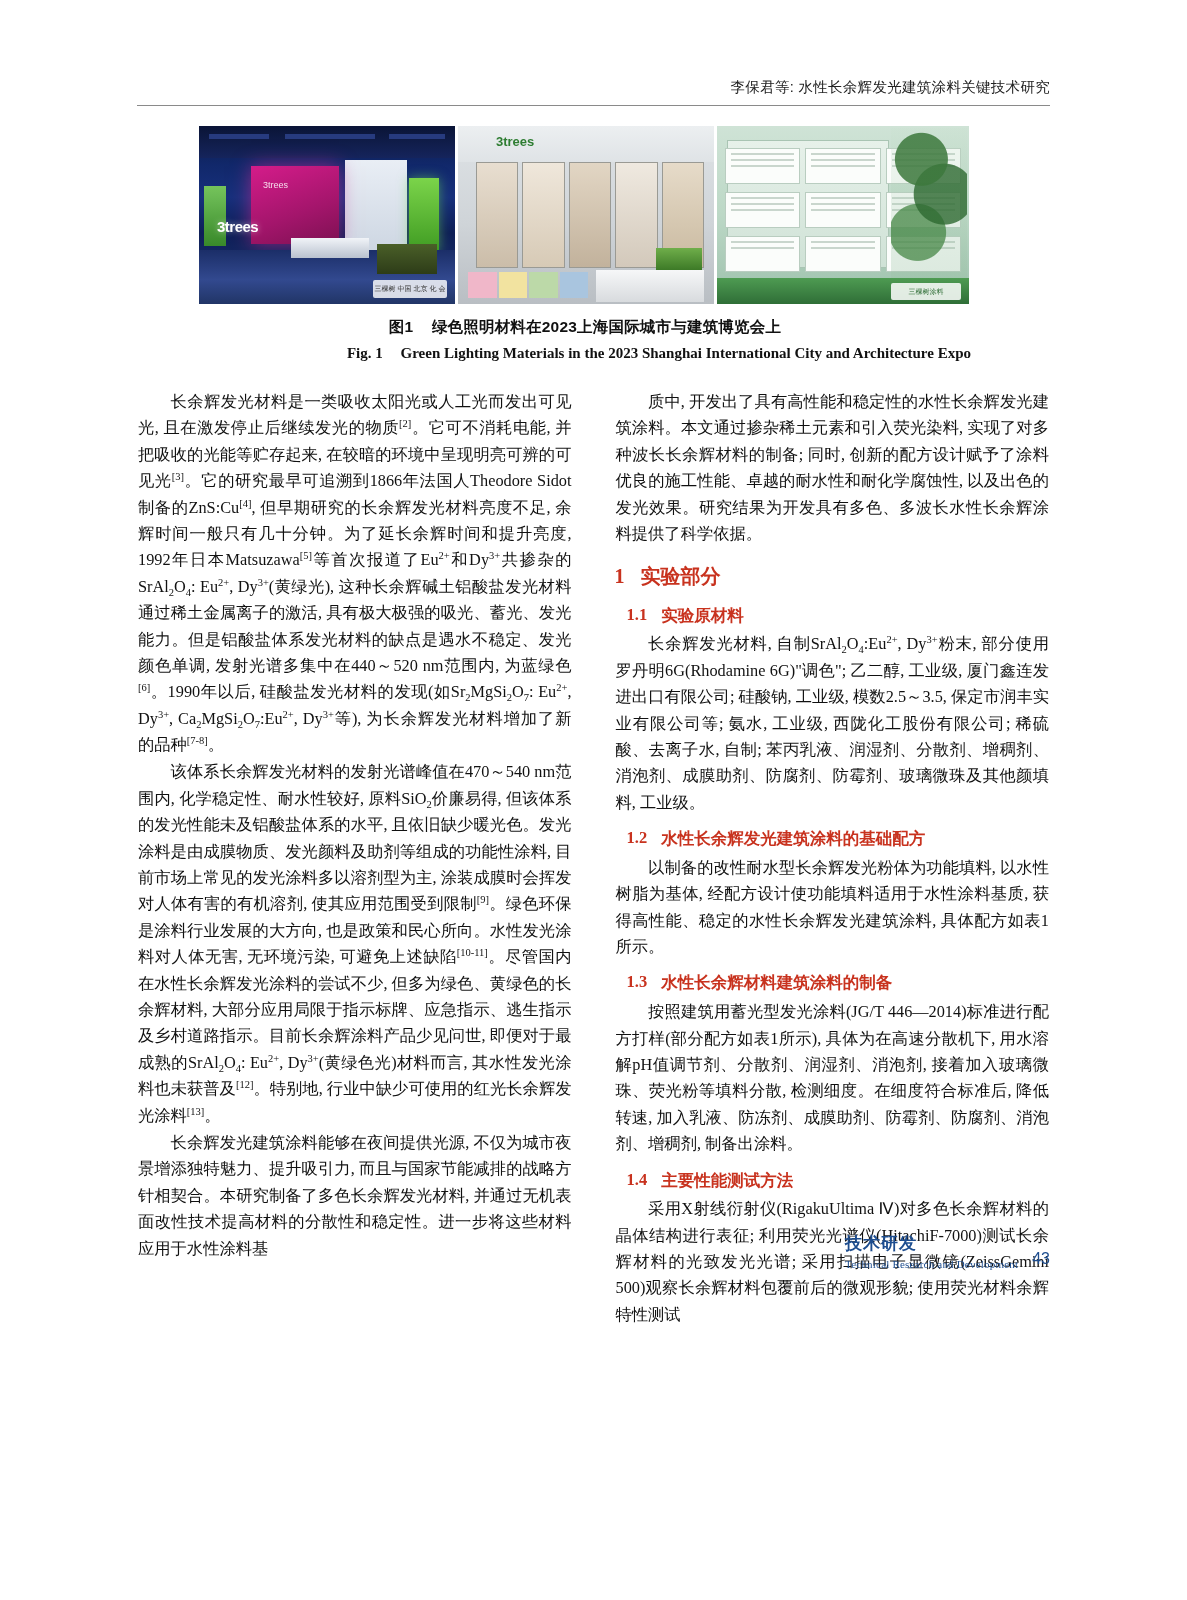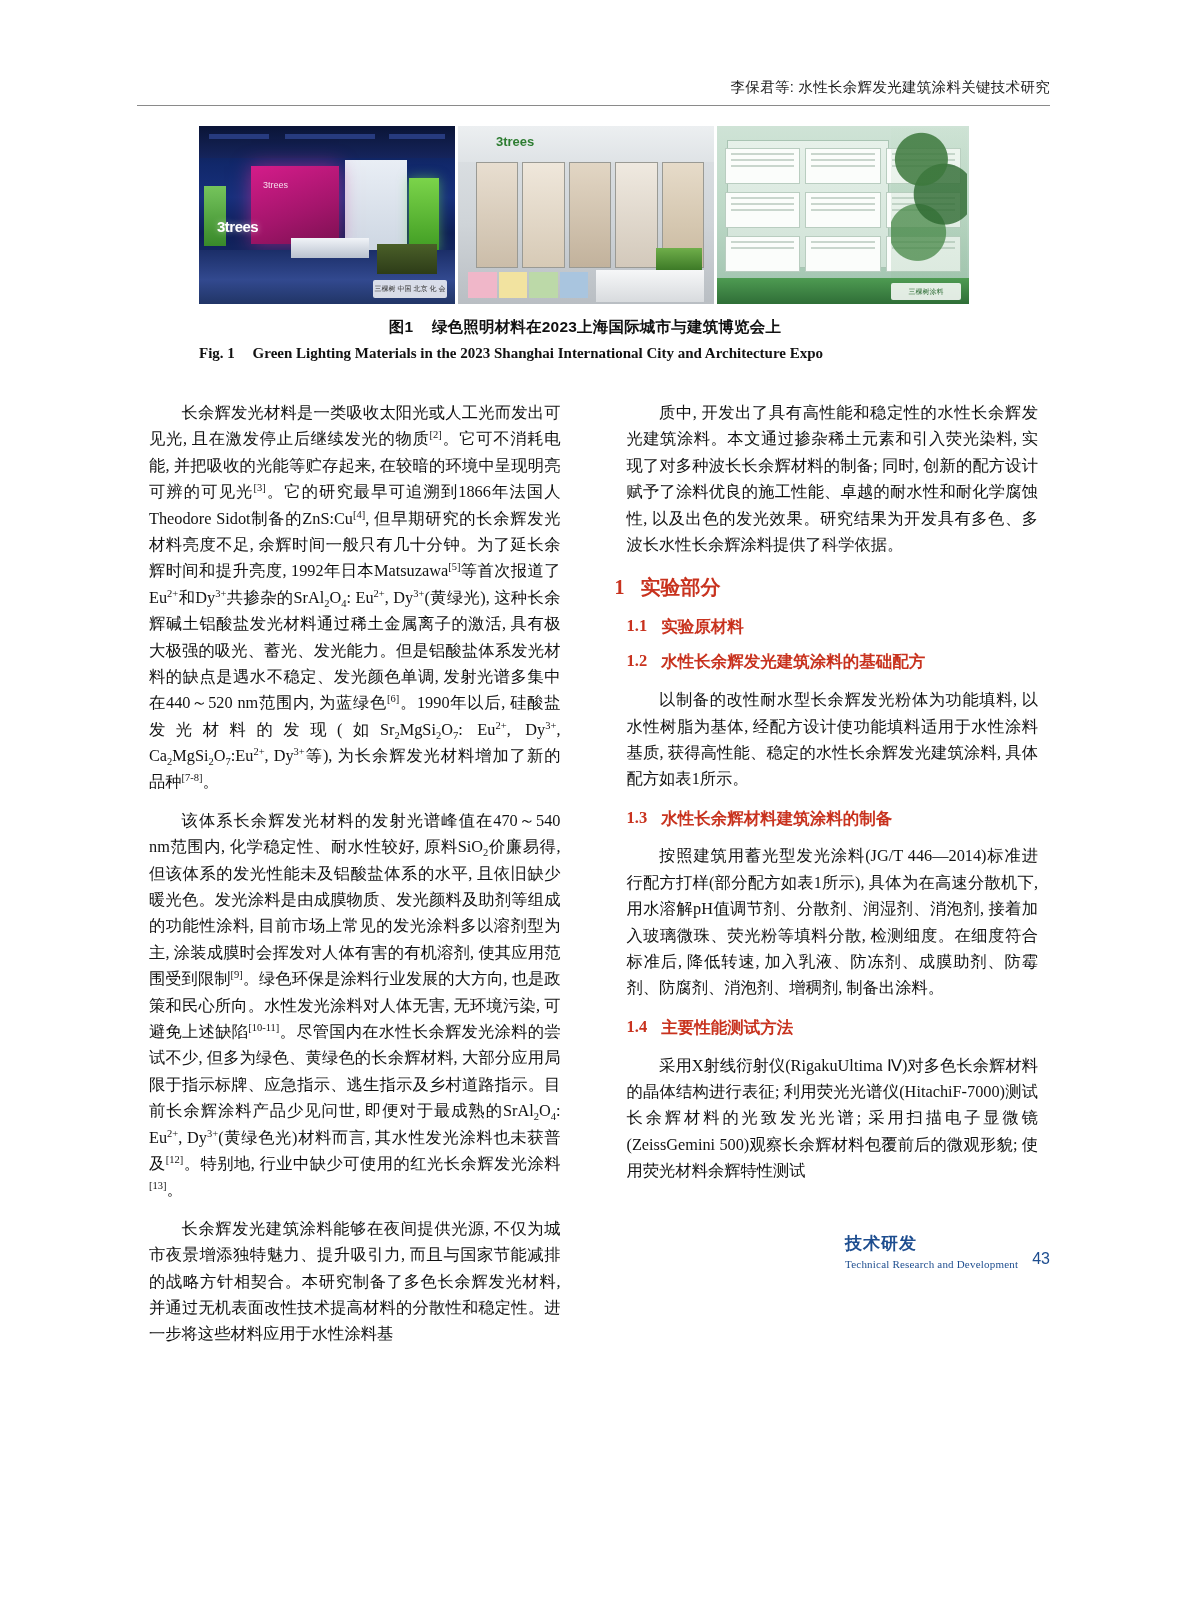--- a/index.html
+++ b/index.html
@@ -210,21 +210,21 @@
     margin-top: 13px;
     text-align: center;
     font-family: "Liberation Sans", sans-serif;
     font-weight: bold;
     font-size: 15.5px;
     color: #111;
     letter-spacing: 0.2px;
   }
   .fig-caption-en {
     margin-top: 7px;
-    text-align: left;
+    text-align: right;
     font-family: "Liberation Serif", serif;
     font-weight: bold;
     font-size: 15px;
     color: #111;
   }
   .fig-caption-cn .lead, .fig-caption-en .lead { margin-right: 14px; }
 
   
   .columns {
     position: absolute;
@@ -236,21 +236,21 @@
     gap: 42px;
   }
   .col {
     width: 436px;
     font-size: 16.3px;
     line-height: 1.62;
     text-align: justify;
     color: #111;
   }
   .col p {
-    margin: 12px;
+    margin: 1px;
     text-indent: 2em;
   }
   sup { font-size: 10.5px; vertical-align: super; line-height: 0; }
   sub { font-size: 10.5px; vertical-align: sub; line-height: 0; }
 
   .h1 {
     font-family: "Liberation Sans", sans-serif;
     font-weight: bold;
     font-size: 20px;
     color: #c8321e;
@@ -437,20 +437,21 @@
 
       <div class="h1">
         <span class="num">1</span>
         <span>实验部分</span>
       </div>
 
       <div class="h2">
         <span class="num">1.1</span>
         <span>实验原材料</span>
       </div>
+      <p>长余辉发光材料, 自制SrAl<sub>2</sub>O<sub>4</sub>:Eu<sup>2+</sup>, Dy<sup>3+</sup>粉末, 部分使用罗丹明6G(Rhodamine 6G)"调色"; 乙二醇, 工业级, 厦门鑫连发进出口有限公司; 硅酸钠, 工业级, 模数2.5～3.5, 保定市润丰实业有限公司等; 氨水, 工业级, 西陇化工股份有限公司; 稀硫酸、去离子水, 自制; 苯丙乳液、润湿剂、分散剂、增稠剂、消泡剂、成膜助剂、防腐剂、防霉剂、玻璃微珠及其他颜填料, 工业级。</p>
 
       <div class="h2">
         <span class="num">1.2</span>
         <span>水性长余辉发光建筑涂料的基础配方</span>
       </div>
       <p>以制备的改性耐水型长余辉发光粉体为功能填料, 以水性树脂为基体, 经配方设计使功能填料适用于水性涂料基质, 获得高性能、稳定的水性长余辉发光建筑涂料, 具体配方如表1所示。</p>
 
       <div class="h2">
         <span class="num">1.3</span>
         <span>水性长余辉材料建筑涂料的制备</span>

